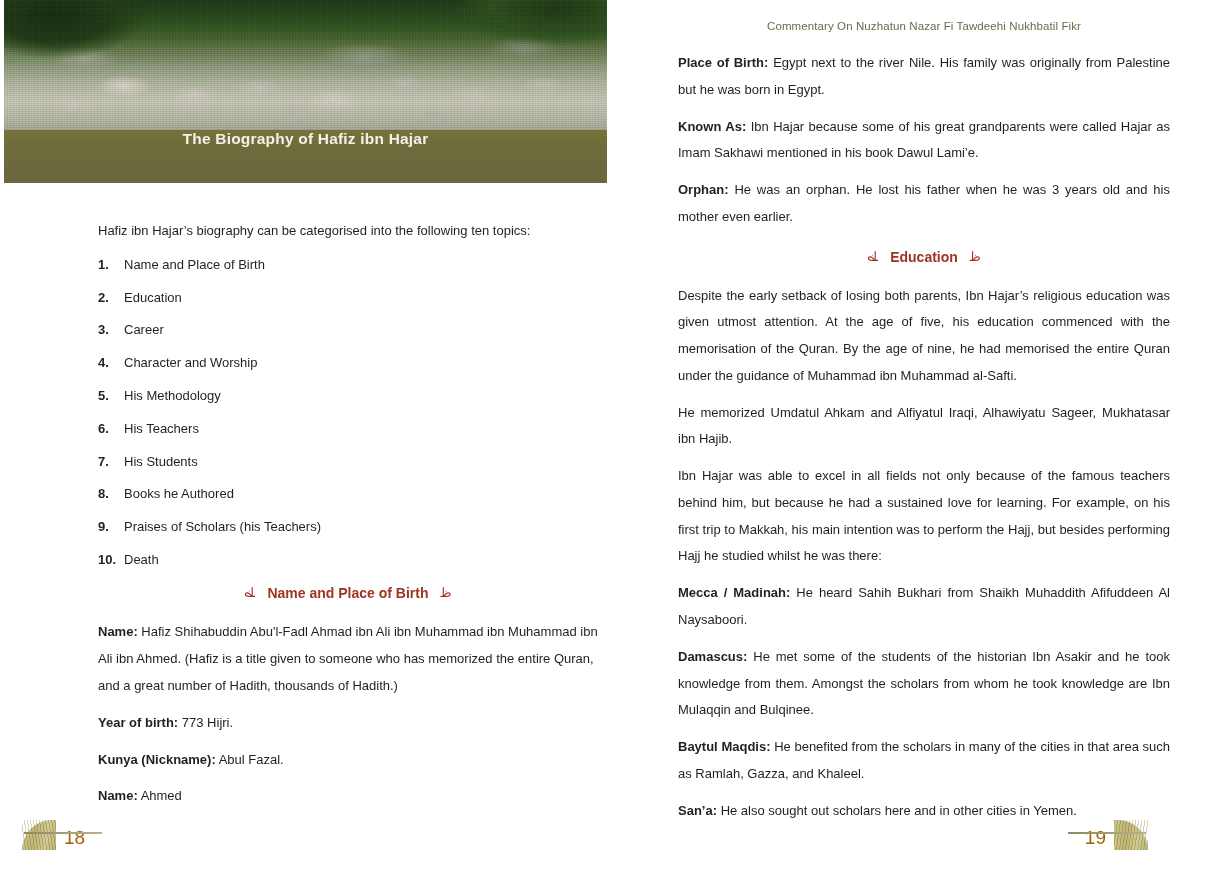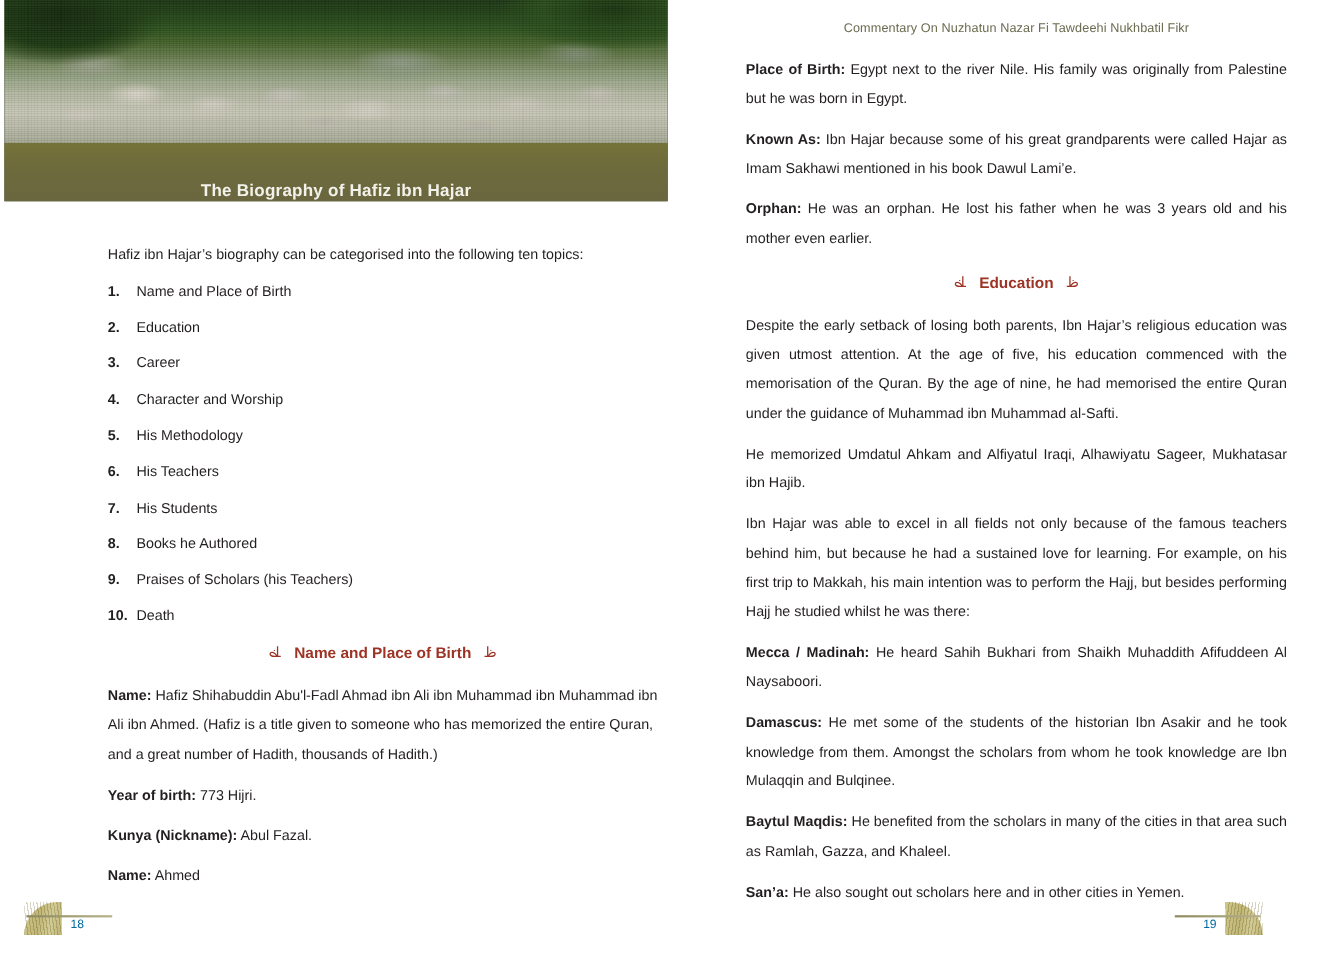--- a/index.html
+++ b/index.html
@@ -100,21 +100,21 @@
 
   .banner-caption {
     position: absolute;
     left: 0;
     top: 130px;
     width: 603px;
     height: 53px;
     background: #6f6c3d;
     background-image: linear-gradient(to bottom, #757239 0%, #6d6a3c 45%, #6a6740 100%);
     display: flex;
-    align-items: flex-end;
+    align-items: flex-start;
     justify-content: center;
   }
   .banner-caption-text {
     color: #f2f1ea;
     font-size: 15.5px;
     font-weight: bold;
     letter-spacing: 0.2px;
   }
 
   .left-body {
@@ -229,22 +229,22 @@
   .fan::after {
     content: "";
     position: absolute;
     inset: 0;
     background: repeating-linear-gradient(82deg, rgba(120,110,55,0.30) 0px, rgba(120,110,55,0.30) 1px, rgba(255,255,255,0.12) 1px, rgba(255,255,255,0.12) 3px);
   }
   .fan-r::after {
     background: repeating-linear-gradient(98deg, rgba(120,110,55,0.30) 0px, rgba(120,110,55,0.30) 1px, rgba(255,255,255,0.12) 1px, rgba(255,255,255,0.12) 3px);
   }
   .folio-num {
-    font-size: 11px;
-    color: #0369a1;
+    font-size: 19px;
+    color: #a16207;
     padding: 0 8px 3px 8px;
     line-height: 1;
   }
   .folio-rule {
     position: absolute;
     bottom: 16px;
     height: 2px;
     background: linear-gradient(to right, #8d8a5f, #b7b28a);
   }
   .folio-left .folio-rule  { left: 2px;  width: 78px; }

